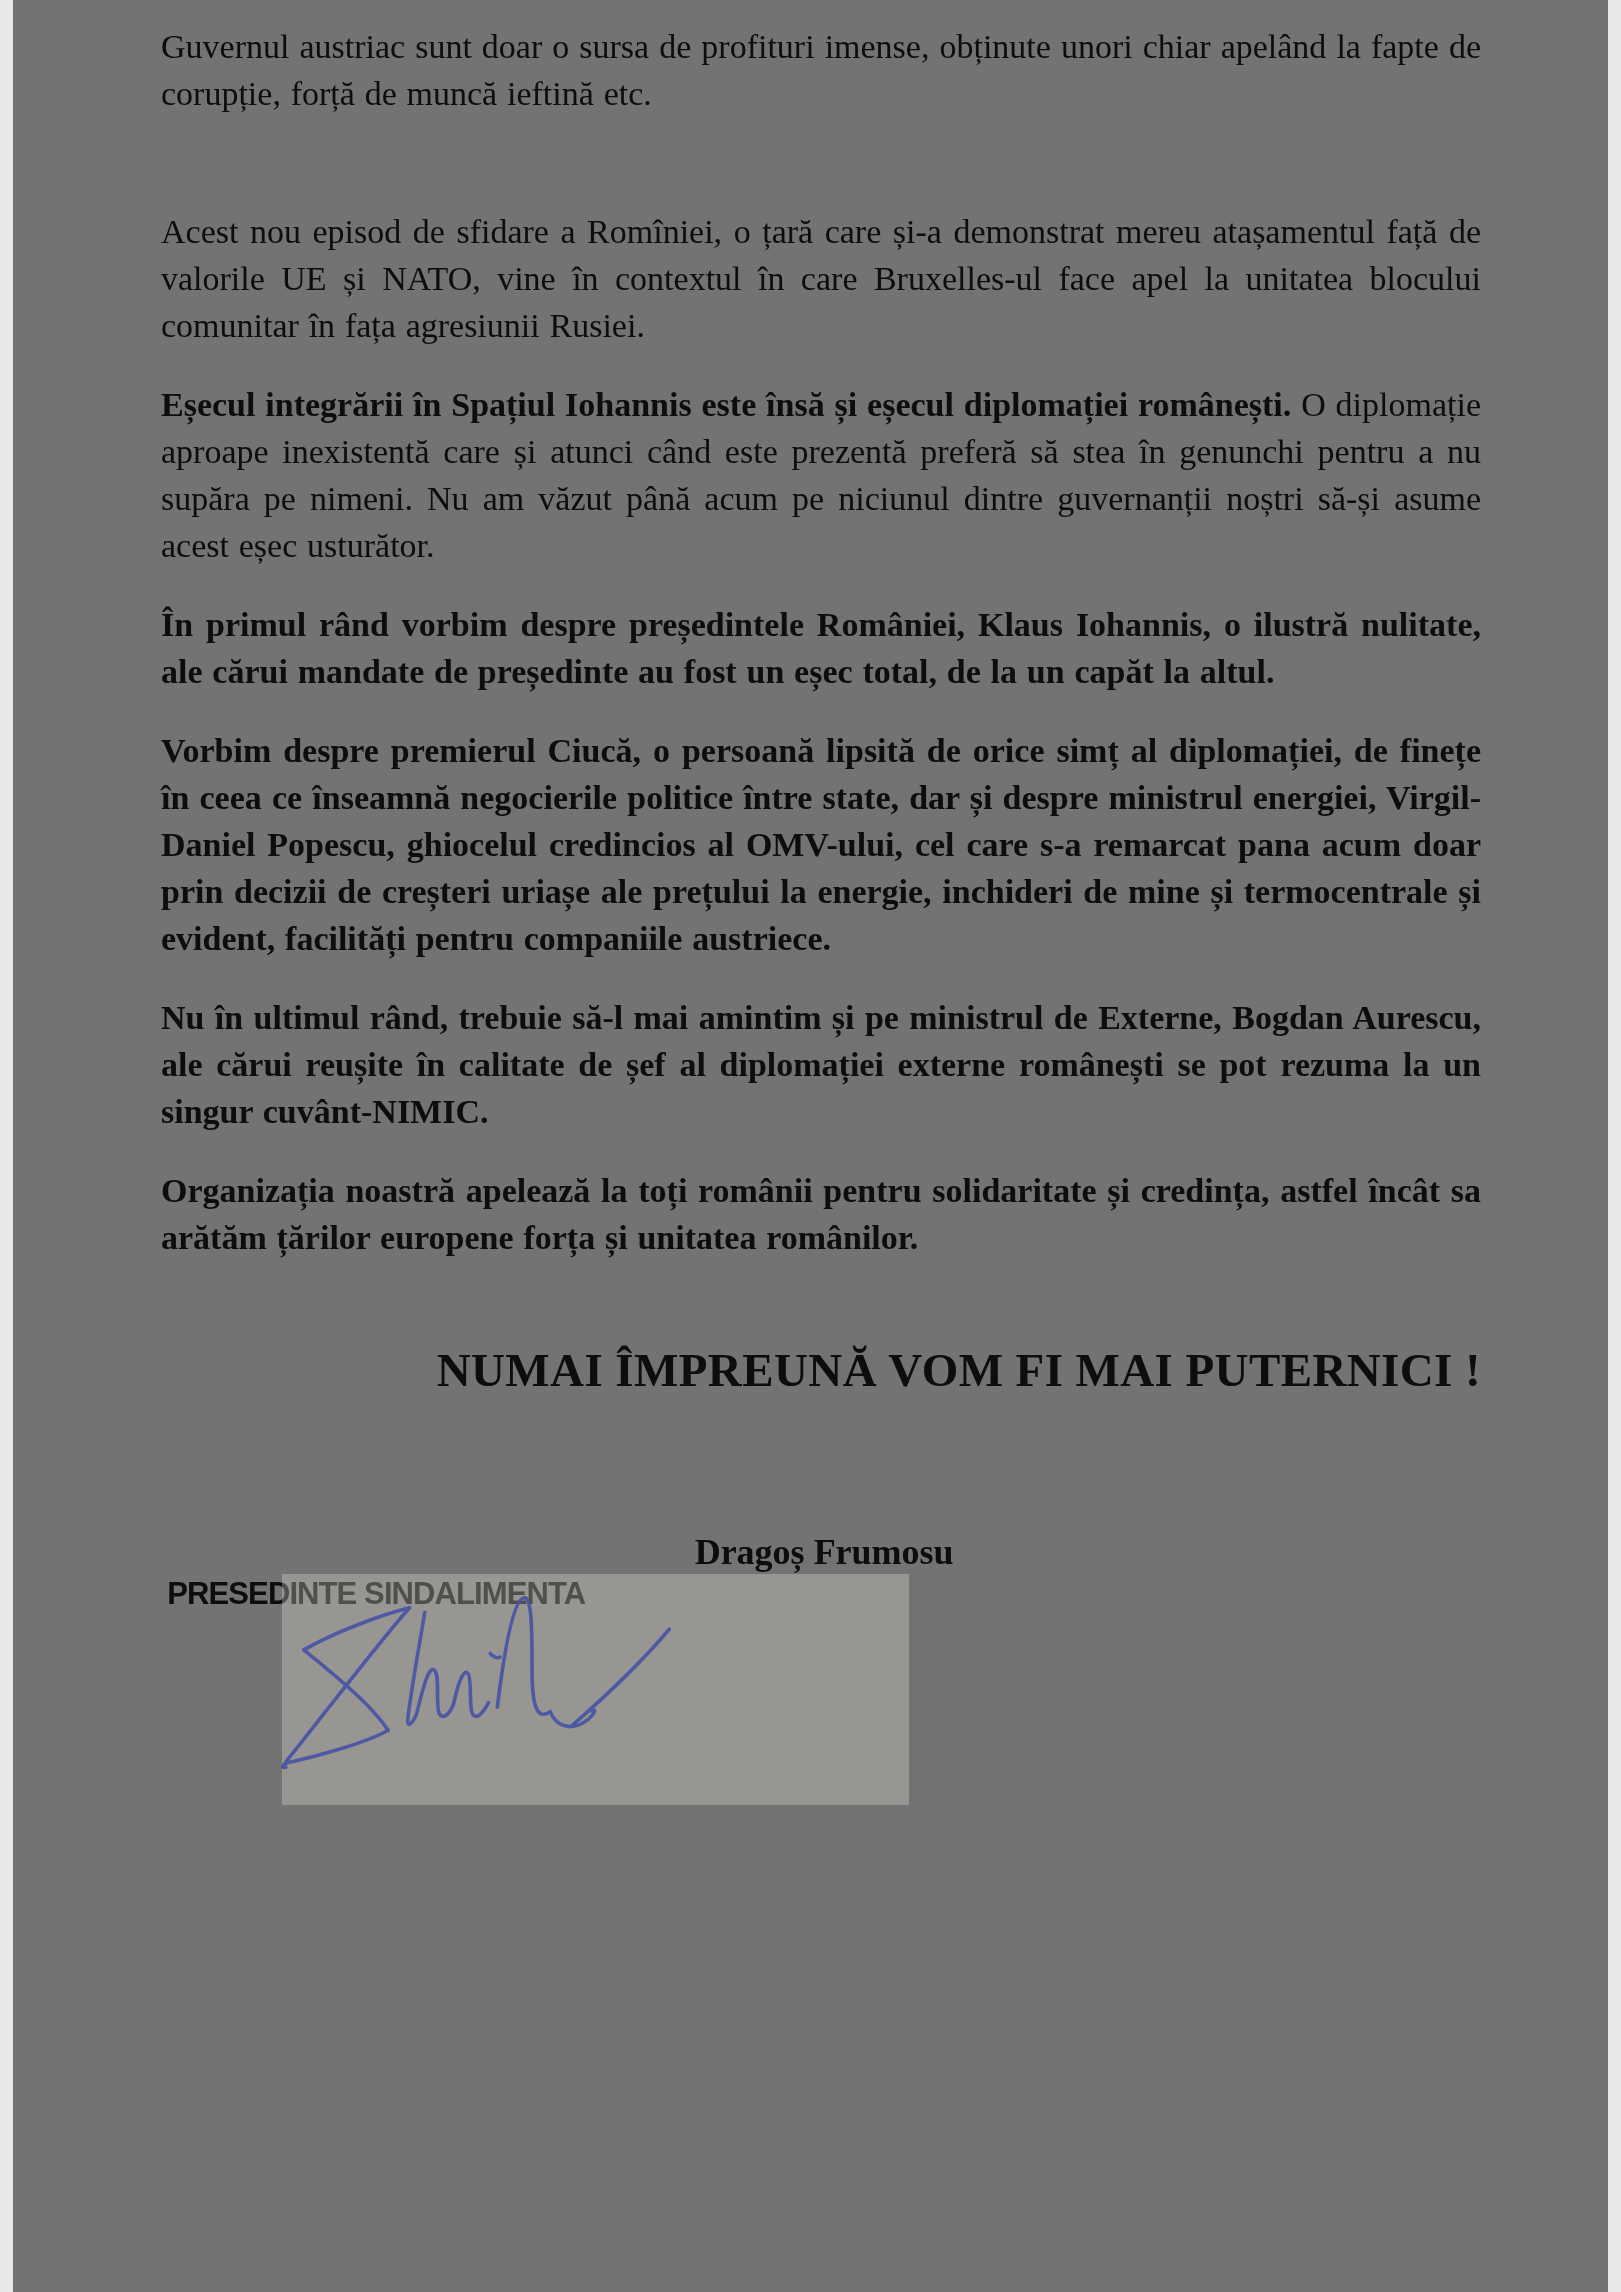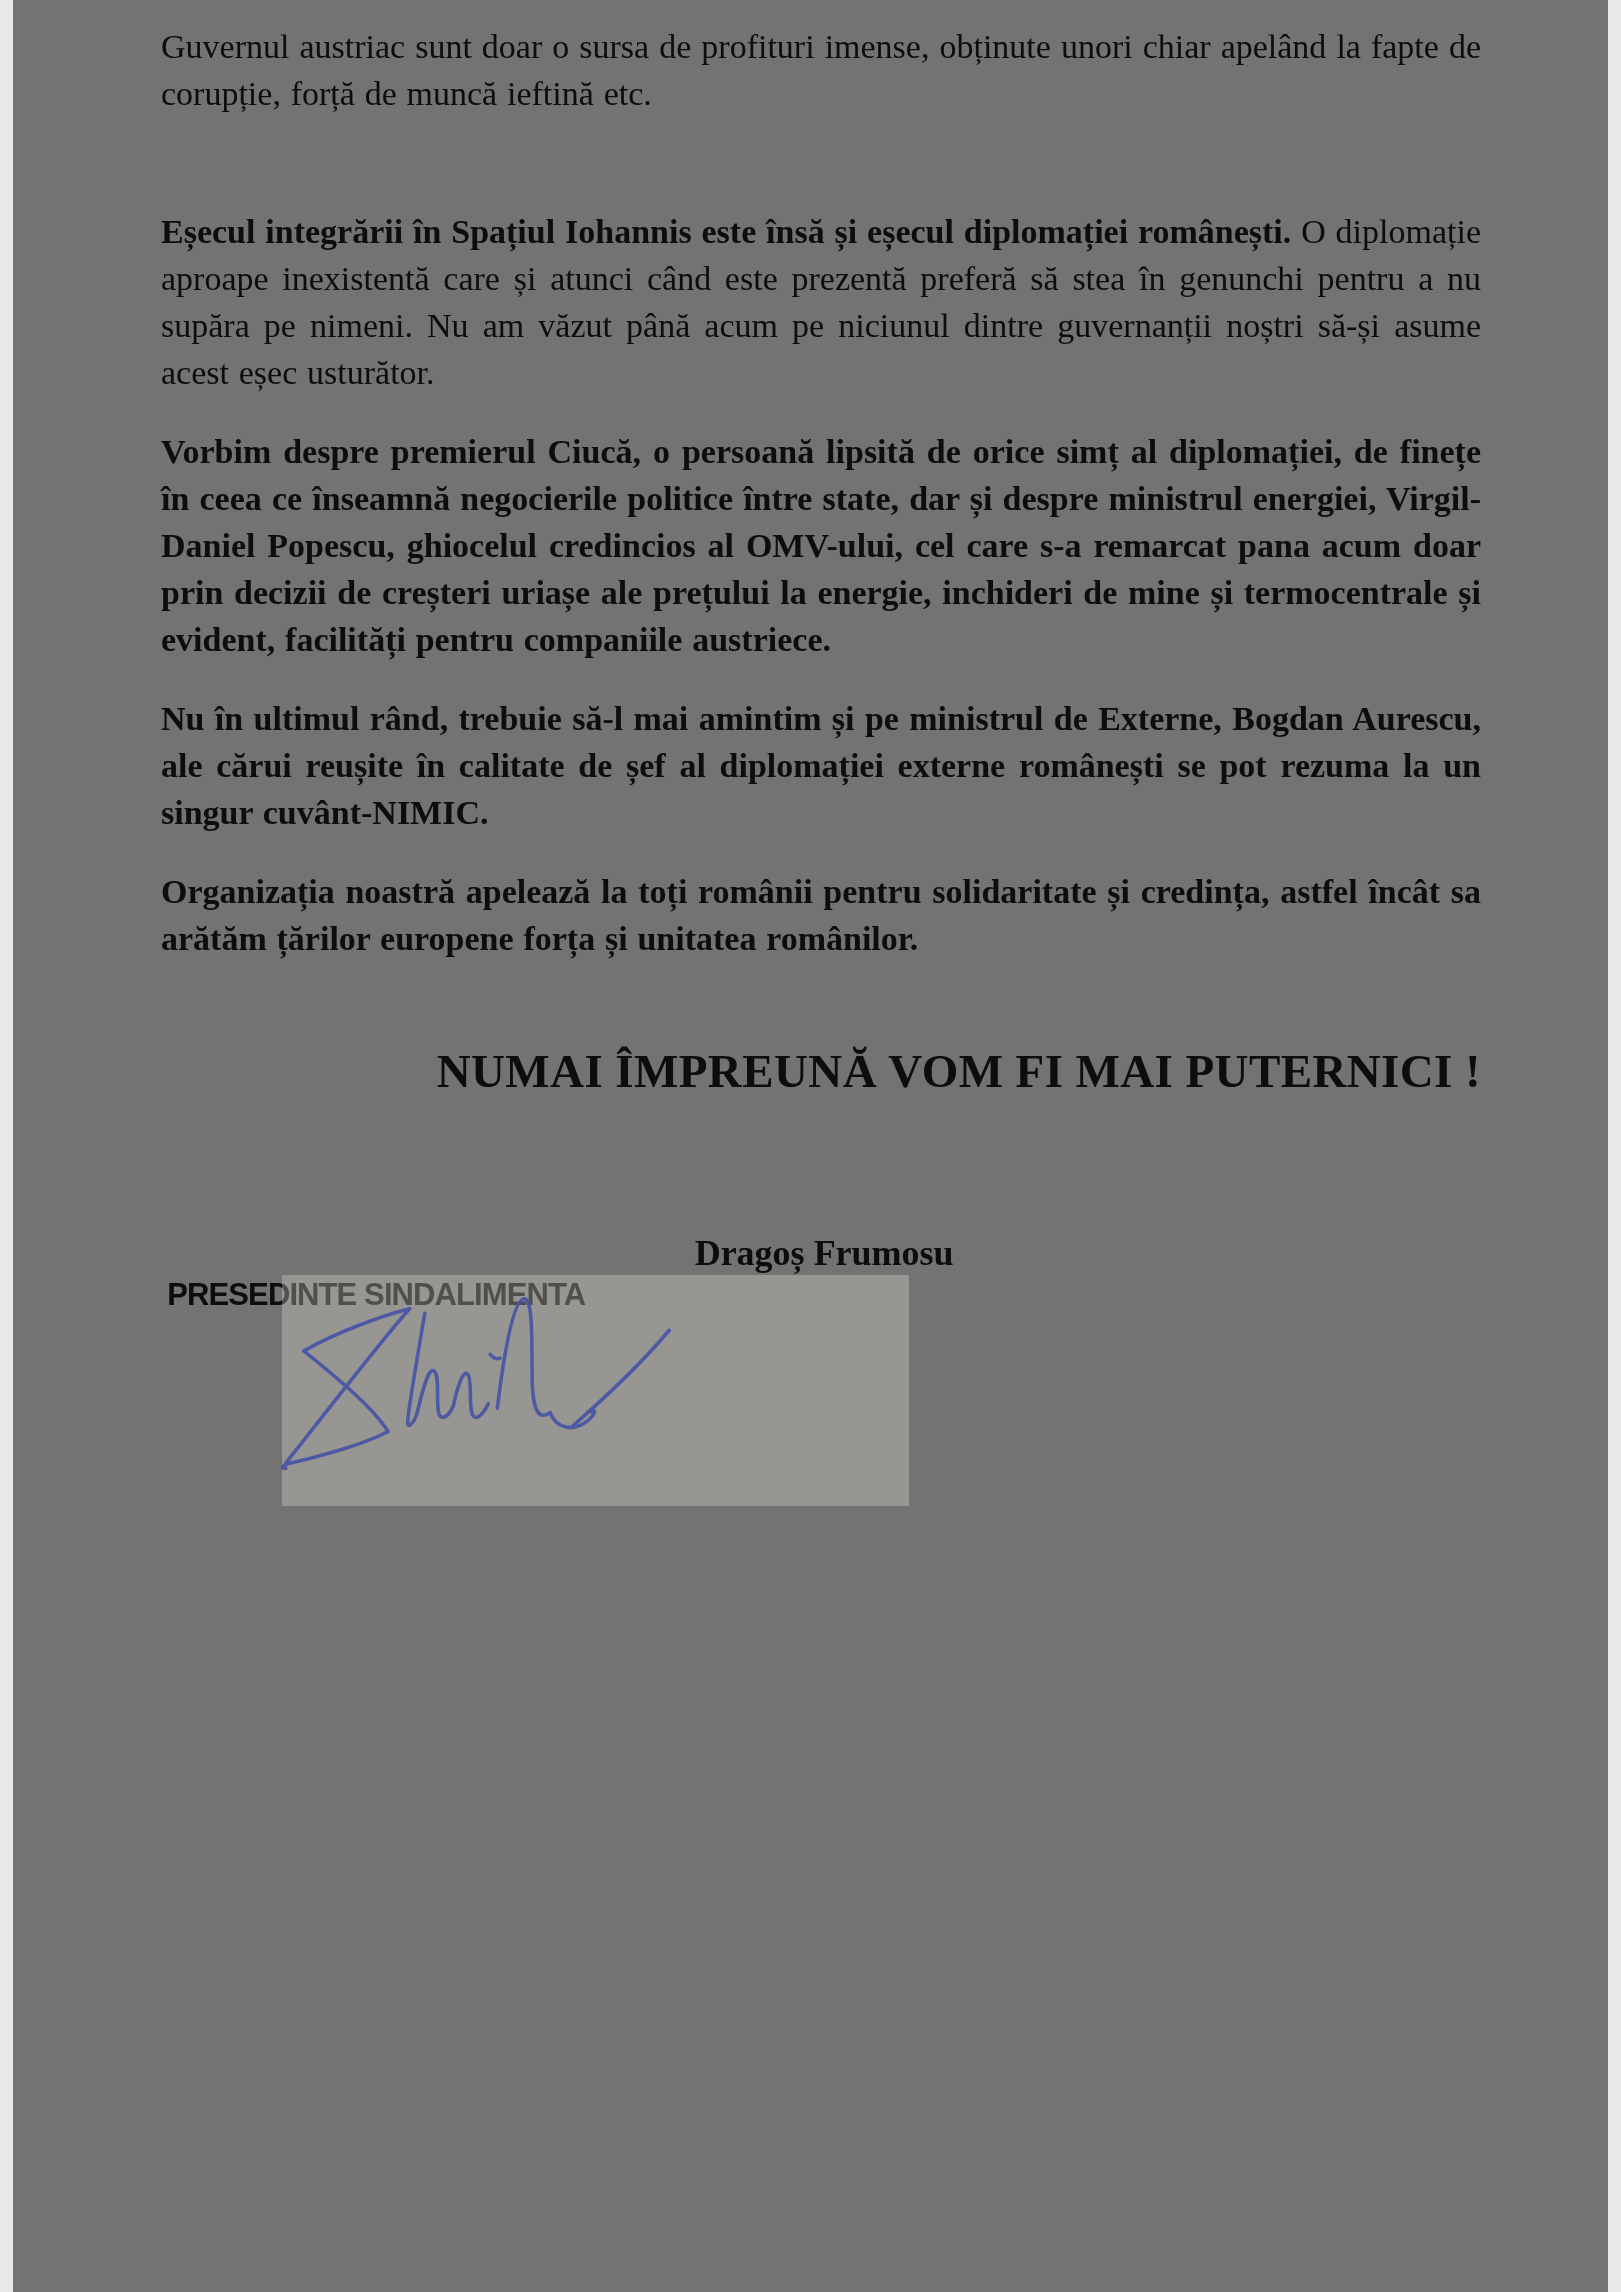--- a/index.html
+++ b/index.html
@@ -69,23 +69,25 @@
   }
 </style>
 </head>
 <body>
 
 <div class="page">
   <main class="content">
 
     <p class="para first">Guvernul austriac sunt doar o sursa de profituri imense, obținute unori chiar apelând la fapte de corupție, forță de muncă ieftină etc.</p>
 
+    <p class="para">Acest nou episod de sfidare a Romîniei, o țară care și-a demonstrat mereu atașamentul față de valorile UE și NATO, vine în contextul în care Bruxelles-ul face apel la unitatea blocului comunitar în fața agresiunii Rusiei.</p>
 
     <p class="para"><span class="bold">Eșecul integrării în Spațiul Iohannis este însă și eșecul diplomației românești.</span><span> O diplomație aproape inexistentă care și atunci când este prezentă preferă să stea în genunchi pentru a nu supăra pe nimeni. Nu am văzut până acum pe niciunul dintre guvernanții noștri să-și asume acest eșec usturător.</span></p>
 
+    <p class="para bold">În primul rând vorbim despre președintele României, Klaus Iohannis, o ilustră nulitate, ale cărui mandate de președinte au fost un eșec total, de la un capăt la altul.</p>
 
     <p class="para bold">Vorbim despre premierul Ciucă, o persoană lipsită de orice simț al diplomației, de finețe în ceea ce înseamnă negocierile politice între state, dar și despre ministrul energiei, Virgil-Daniel Popescu, ghiocelul credincios al OMV-ului, cel care s-a remarcat pana acum doar prin decizii de creșteri uriașe ale prețului la energie, inchideri de mine și termocentrale și evident, facilități pentru companiile austriece.</p>
 
     <p class="para bold">Nu în ultimul rând, trebuie să-l mai amintim și pe ministrul de Externe, Bogdan Aurescu, ale cărui reușite în calitate de șef al diplomației externe românești se pot rezuma la un singur cuvânt-NIMIC.</p>
 
     <p class="para bold">Organizația noastră apelează la toți românii pentru solidaritate și credința, astfel încât sa arătăm țărilor europene forța și unitatea românilor.</p>
 
     <h1 class="headline">NUMAI ÎMPREUNĂ VOM FI MAI PUTERNICI !</h1>
 
     <div class="sig-block">

